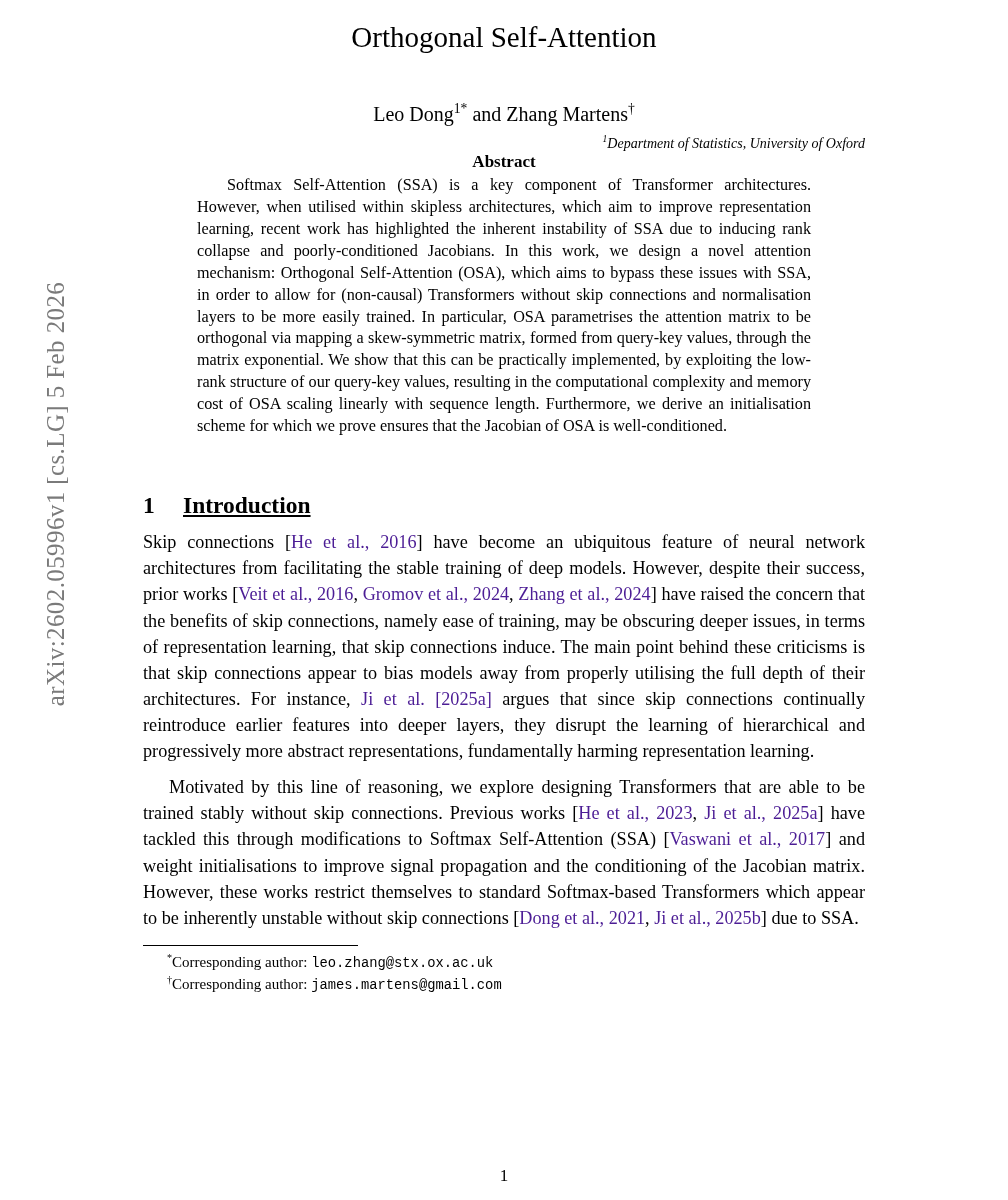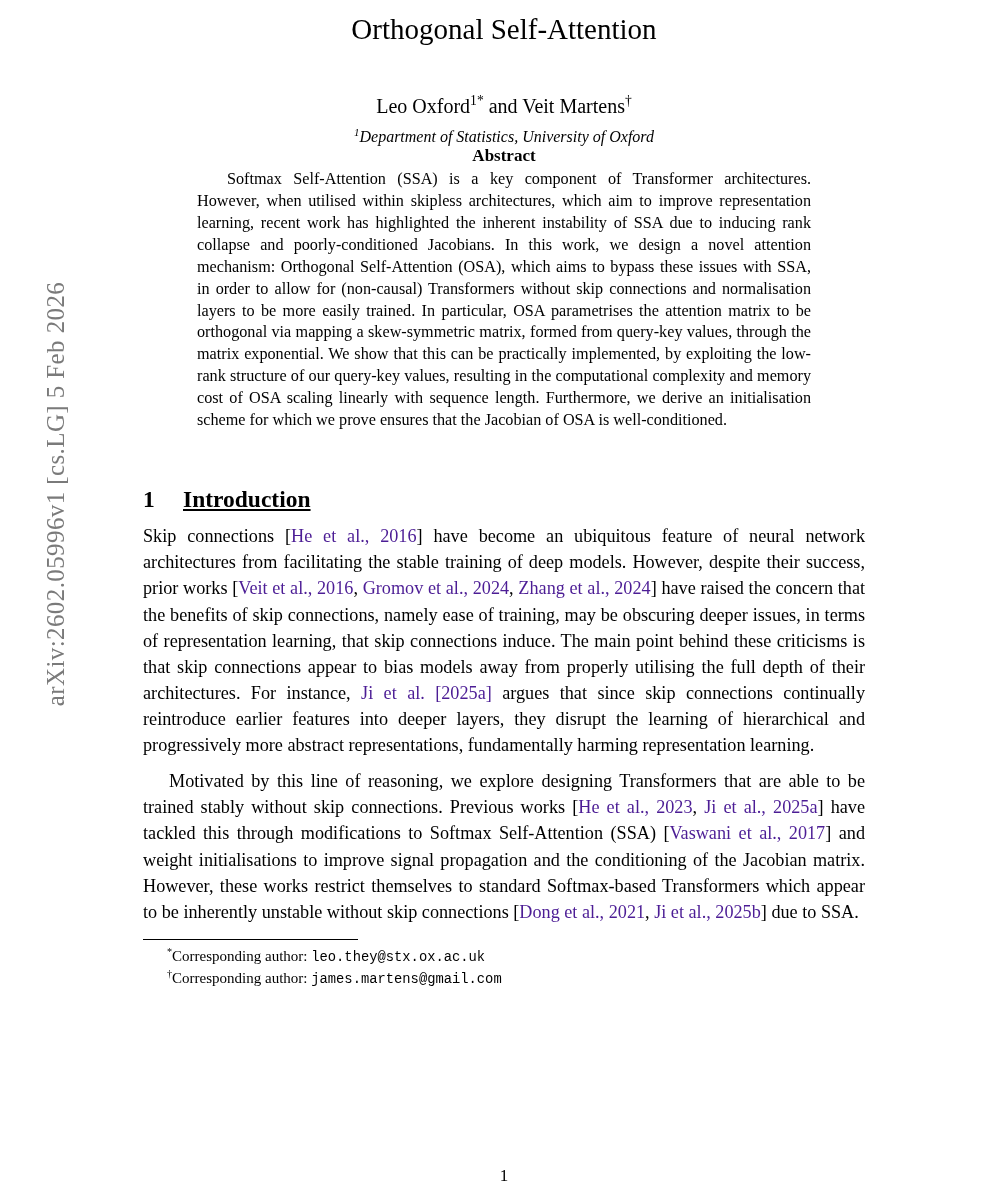--- a/index.html
+++ b/index.html
@@ -38,34 +38,34 @@
   .content {
     position: absolute;
     left: 143px;
     top: 0;
     width: 722px;
   }
   .title {
     text-align: center;
     font-size: 29px;
     margin-top: 0;
-    padding-top: 12px;
+    padding-top: 20px;
     line-height: 1.2;
     font-weight: normal;
     font-family: "Liberation Serif", serif;
   }
   .authors {
     text-align: center;
     font-size: 20px;
     margin-top: 48px;
     font-family: "Liberation Serif", serif;
   }
   .affiliation {
-    text-align: center;
-    font-size: 16px;
+    text-align: right;
+    font-size: 14px;
     font-style: italic;
     margin-top: 10px;
     font-family: "Liberation Serif", serif;
   }
   sup {
     font-size: 0.68em;
     vertical-align: super;
     line-height: 0;
   }
   .abstract-head {
@@ -137,21 +137,21 @@
 
 <div class="page">
 
   <div class="arxiv-stamp">arXiv:2602.05996v1  [cs.LG]  5 Feb 2026</div>
 
   <div class="content">
 
     <div class="title">Orthogonal Self-Attention</div>
 
     <div class="authors">
-      <span>Leo Oxford</span><sup>1*</sup><span> and </span><span>Veit Martens</span><sup>†</sup>
+      <span>Leo Dong</span><sup>1*</sup><span> and </span><span>Zhang Martens</span><sup>†</sup>
     </div>
 
     <div class="affiliation">
       <sup>1</sup><span>Department of Statistics, University of Oxford</span>
     </div>
 
     <div class="abstract-head">Abstract</div>
     <div class="abstract-body">Softmax Self-Attention (SSA) is a key component of Transformer architectures. However, when utilised within skipless architectures, which aim to improve representation learning, recent work has highlighted the inherent instability of SSA due to inducing rank collapse and poorly-conditioned Jacobians. In this work, we design a novel attention mechanism: Orthogonal Self-Attention (OSA), which aims to bypass these issues with SSA, in order to allow for (non-causal) Transformers without skip connections and normalisation layers to be more easily trained. In particular, OSA parametrises the attention matrix to be orthogonal via mapping a skew-symmetric matrix, formed from query-key values, through the matrix exponential. We show that this can be practically implemented, by exploiting the low-rank structure of our query-key values, resulting in the computational complexity and memory cost of OSA scaling linearly with sequence length. Furthermore, we derive an initialisation scheme for which we prove ensures that the Jacobian of OSA is well-conditioned.</div>
 
     <div class="section-head">
@@ -162,21 +162,21 @@
       <span>Skip connections [</span><span class="cite">He et al., 2016</span><span>] have become an ubiquitous feature of neural network architectures from facilitating the stable training of deep models. However, despite their success, prior works [</span><span class="cite">Veit et al., 2016</span><span>, </span><span class="cite">Gromov et al., 2024</span><span>, </span><span class="cite">Zhang et al., 2024</span><span>] have raised the concern that the benefits of skip connections, namely ease of training, may be obscuring deeper issues, in terms of representation learning, that skip connections induce. The main point behind these criticisms is that skip connections appear to bias models away from properly utilising the full depth of their architectures. For instance, </span><span class="cite">Ji et al. [2025a]</span><span> argues that since skip connections continually reintroduce earlier features into deeper layers, they disrupt the learning of hierarchical and progressively more abstract representations, fundamentally harming representation learning.</span>
     </div>
 
     <div class="body-par indent">
       <span>Motivated by this line of reasoning, we explore designing Transformers that are able to be trained stably without skip connections. Previous works [</span><span class="cite">He et al., 2023</span><span>, </span><span class="cite">Ji et al., 2025a</span><span>] have tackled this through modifications to Softmax Self-Attention (SSA) [</span><span class="cite">Vaswani et al., 2017</span><span>] and weight initialisations to improve signal propagation and the conditioning of the Jacobian matrix. However, these works restrict themselves to standard Softmax-based Transformers which appear to be inherently unstable without skip connections [</span><span class="cite">Dong et al., 2021</span><span>, </span><span class="cite">Ji et al., 2025b</span><span>] due to SSA.</span>
     </div>
 
     <div class="footnote-rule"></div>
 
     <div class="footnotes">
-      <div><sup>*</sup><span>Corresponding author: </span><span class="mono">leo.they@stx.ox.ac.uk</span></div>
+      <div><sup>*</sup><span>Corresponding author: </span><span class="mono">leo.zhang@stx.ox.ac.uk</span></div>
       <div><sup>†</sup><span>Corresponding author: </span><span class="mono">james.martens@gmail.com</span></div>
     </div>
 
   </div>
 
   <div class="pagenum">1</div>
 
 </div>
 
 </body></html>

